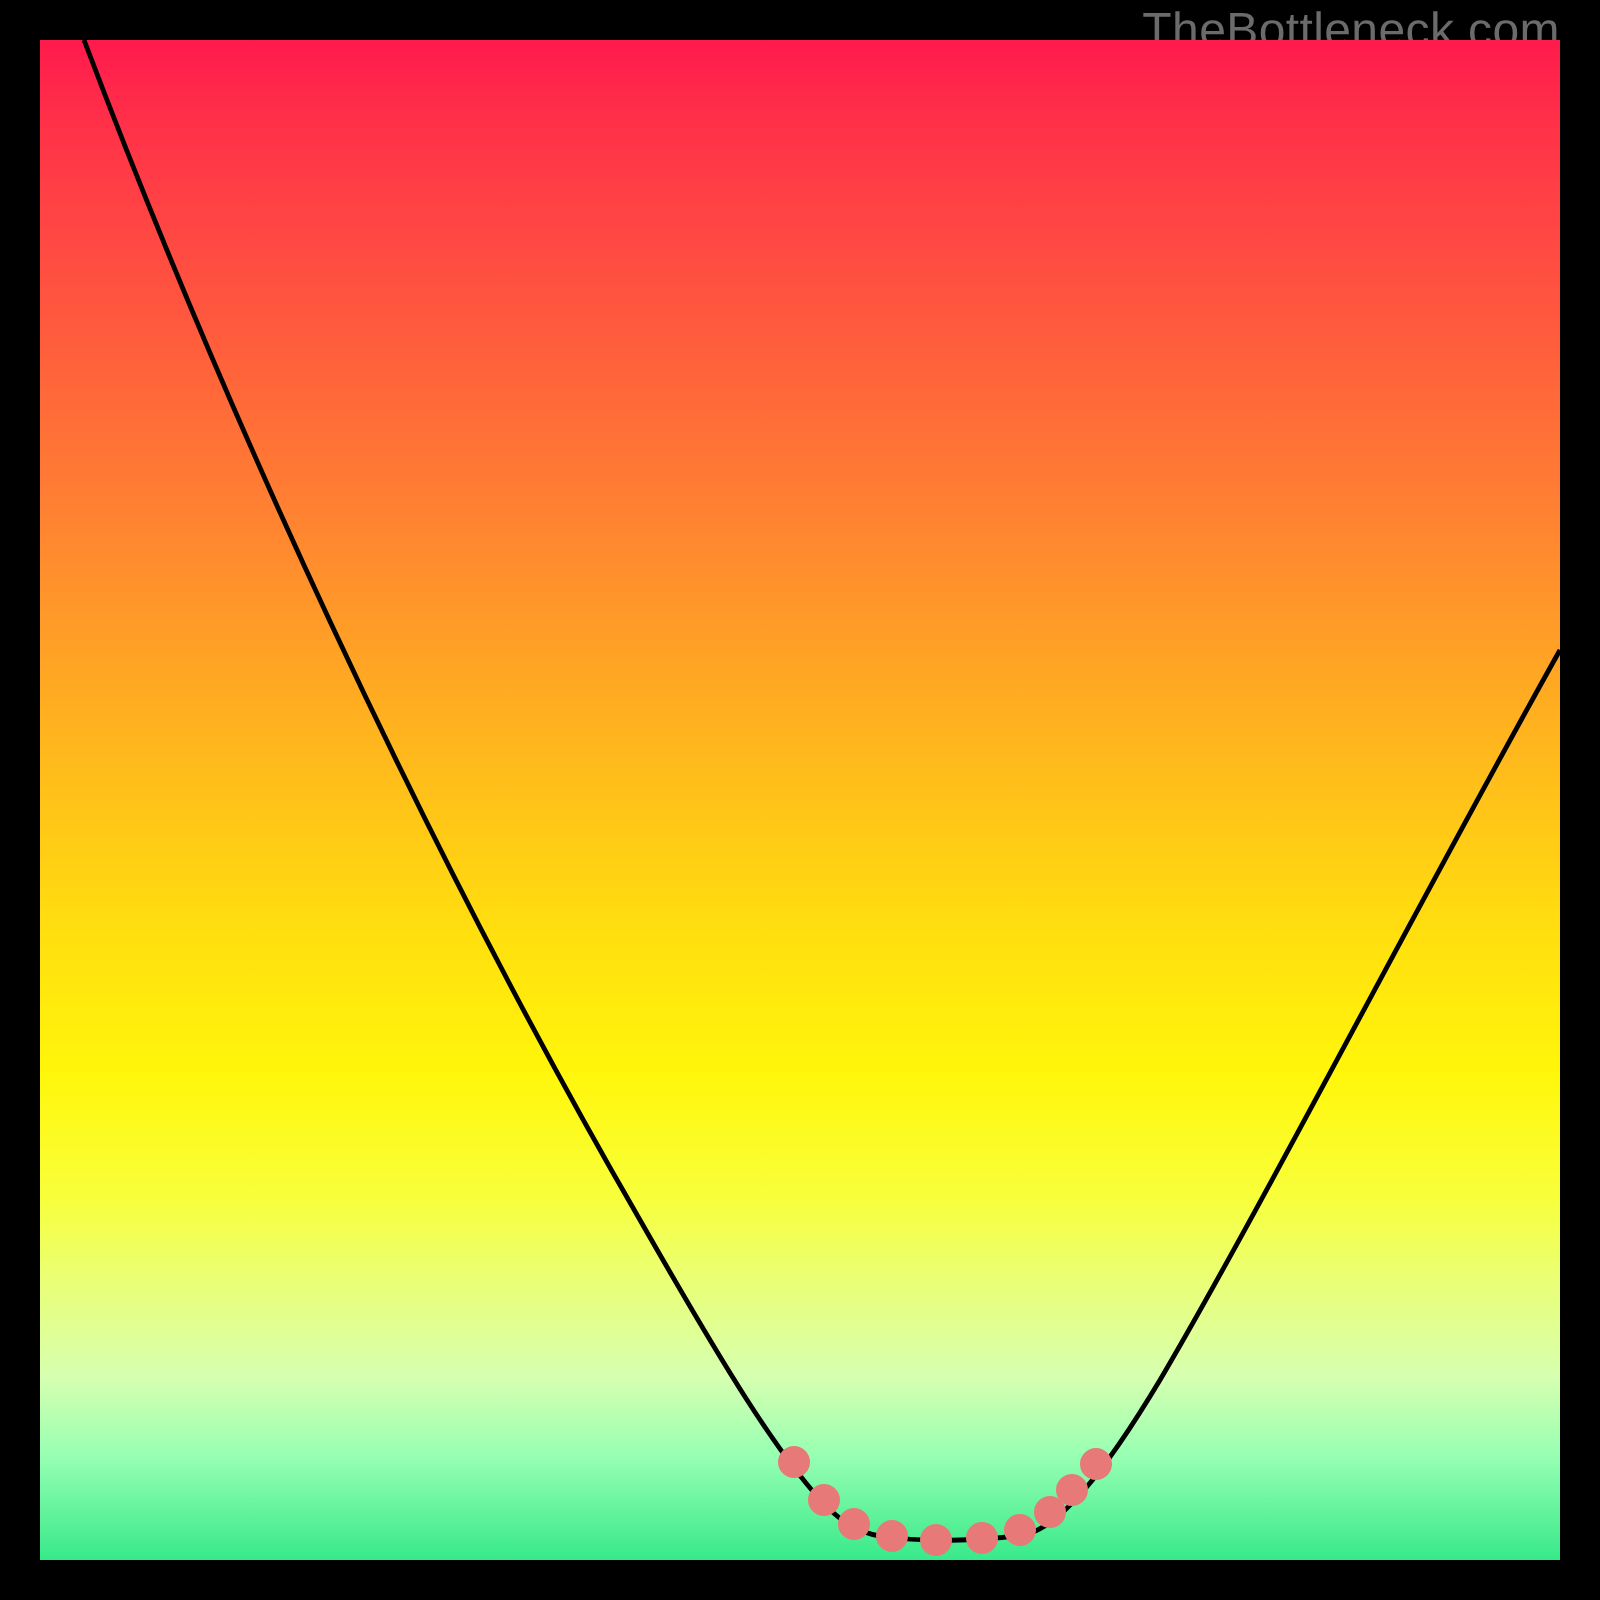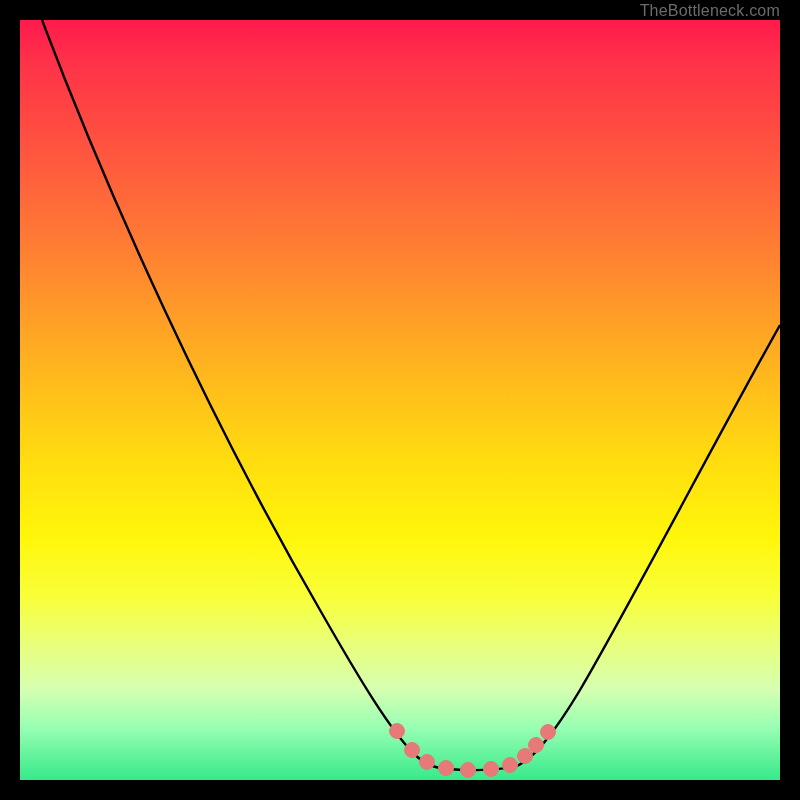--- a/index.html
+++ b/index.html
@@ -39,21 +39,21 @@
       #d6ffb0 88%,
       #99ffb3 93%,
       #37e98a 100%
     );
   }
   .watermark {
     position: absolute;
     top: 2px;
     right: 20px;
     color: #6b6b6b;
-    font-size: 16px;
+    font-size: 24px;
     letter-spacing: 0.2px;
     user-select: none;
   }
   svg.curves {
     position: absolute;
     top: 0;
     left: 0;
     width: 760px;
     height: 760px;
   }

